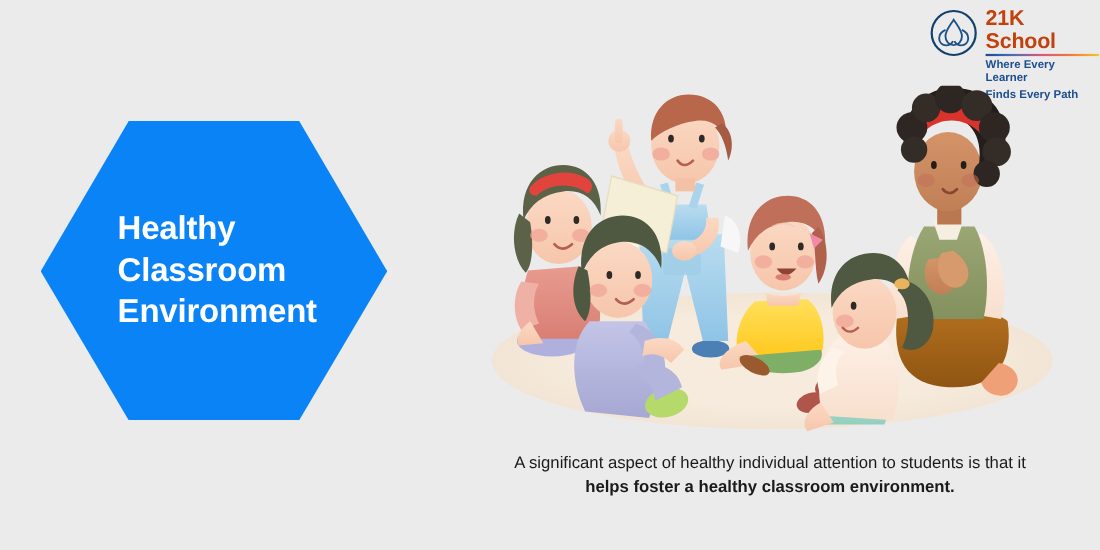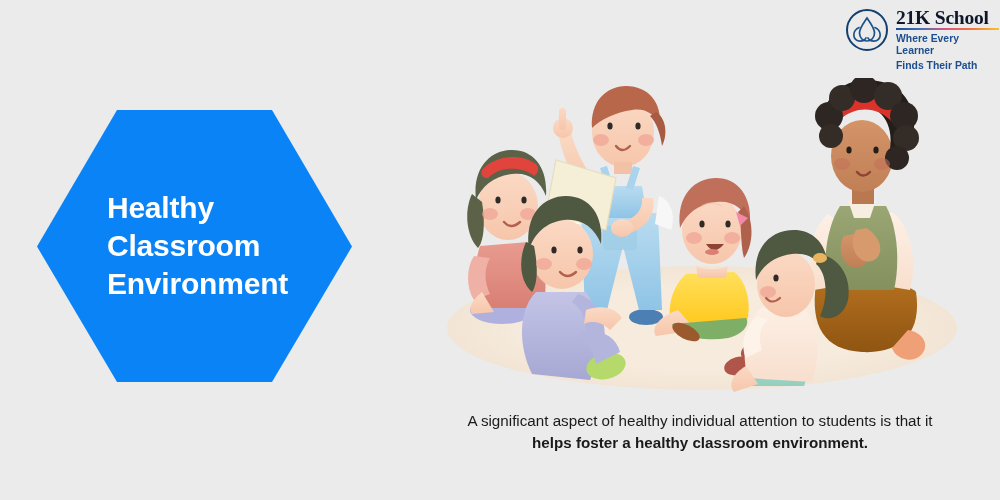--- a/index.html
+++ b/index.html
@@ -10,22 +10,22 @@
     overflow:hidden;
     position:relative;
   }
   #stage { position:absolute; inset:0; width:1000px; height:500px; }
 
   
   .logo { position:absolute; left:845px; top:6px; width:150px; height:52px; display:flex; align-items:flex-start; }
   .logo-mark { width:44px; height:44px; flex:0 0 44px; margin-top:2px; }
   .logo-text { margin-left:7px; padding-top:1px; }
   .logo-title {
-    font-size:19.5px; font-weight:bold; color:#0f172a; letter-spacing:-0.2px;
-    line-height:21px; font-family:Liberation Serif, serif;
+    font-size:19.5px; font-weight:bold; color:#c2410c; letter-spacing:-0.2px;
+    line-height:21px; font-family:Liberation Sans, sans-serif;
   }
   .logo-rule { height:2.4px; width:103px; margin-top:0px;
     background:linear-gradient(90deg,#1b4a8f 0%,#3f6fb5 22%,#e0557d 50%,#f0713f 72%,#f6c32b 100%); }
   .logo-tag { font-size:10.4px; color:#1d4e8f; line-height:11.6px; margin-top:3px; font-weight:700; }
 
   
   .hex-wrap { position:absolute; left:37px; top:110px; width:315px; height:272px; }
   .hex {
     width:100%; height:100%; background:#0a83f7;
     clip-path:polygon(25.4% 0%, 74.6% 0%, 100% 50.2%, 74.6% 100%, 25.4% 100%, 0% 50.2%);
@@ -57,21 +57,21 @@
         <circle cx="22" cy="22" r="20" fill="none" stroke="#13406f" stroke-width="2"></circle>
         <path d="M22 10 C26 16 29.5 20 29.5 25 C29.5 29.6 26.2 33 22 33 C17.8 33 14.5 29.6 14.5 25 C14.5 20 18 16 22 10 Z" fill="none" stroke="#1c5288" stroke-width="1.7"></path>
         <path d="M14.6 19.2 C11.2 20.6 8.8 23.6 8.8 27 C8.8 30.4 11.4 33.2 15.2 33.2 C18 33.2 20.3 31.6 21.4 29.4" fill="none" stroke="#1c5288" stroke-width="1.7"></path>
         <path d="M29.4 19.2 C32.8 20.6 35.2 23.6 35.2 27 C35.2 30.4 32.6 33.2 28.8 33.2 C26 33.2 23.7 31.6 22.6 29.4" fill="none" stroke="#1c5288" stroke-width="1.7"></path>
       </svg>
     </div>
     <div class="logo-text">
       <div class="logo-title">21K School</div>
       <div class="logo-rule"></div>
       <div class="logo-tag">Where Every Learner</div>
-      <div class="logo-tag">Finds Their Path</div>
+      <div class="logo-tag">Finds Every Path</div>
     </div>
   </div>
 
   <div class="hex-wrap">
     <div class="hex">
       <div class="hex-text">
         <span>Healthy</span>
         <span>Classroom</span>
         <span>Environment</span>
       </div>

